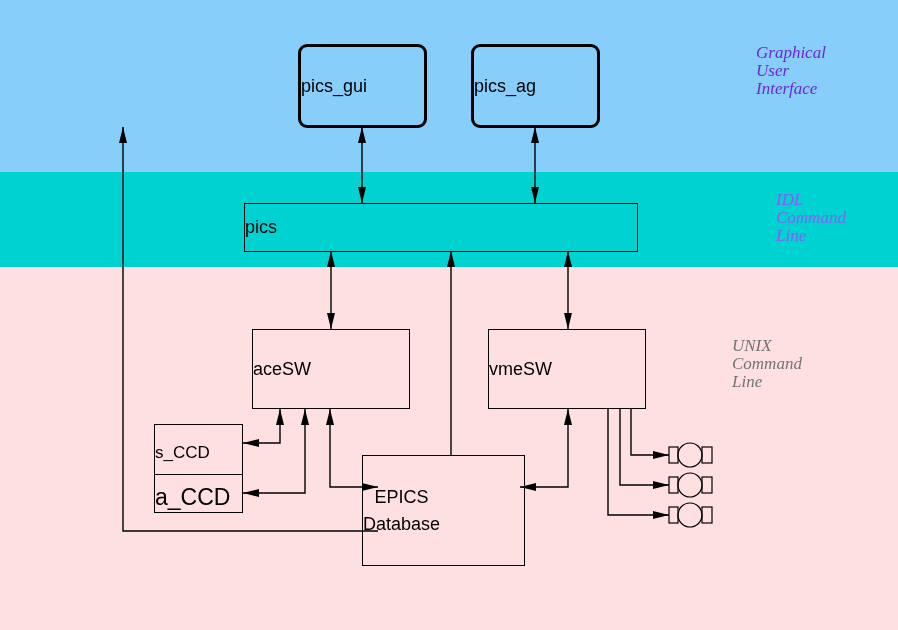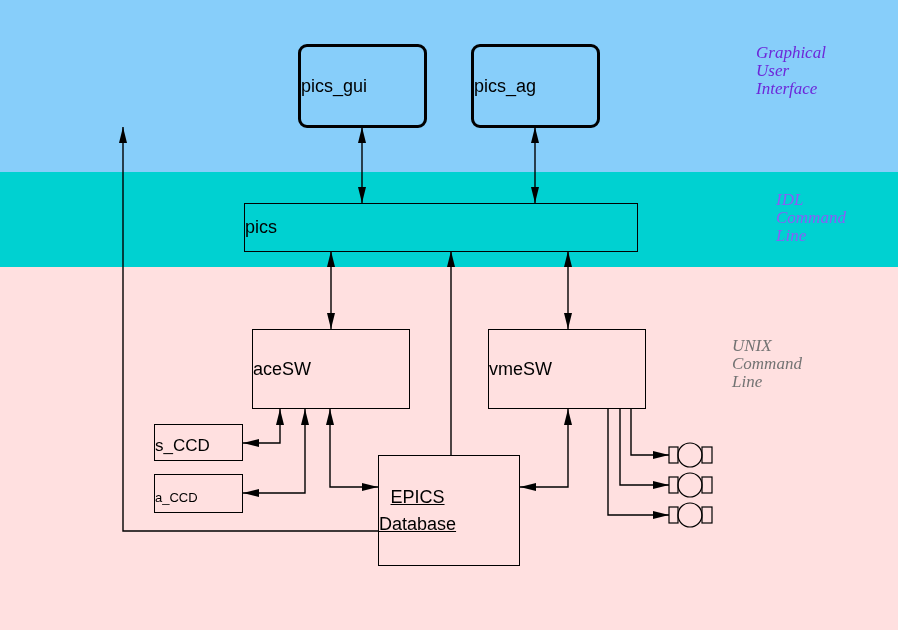--- a/index.html
+++ b/index.html
@@ -88,27 +88,27 @@
   <div class="box" style="left: 244px; top: 203px; width: 394px; height: 49px; background: rgb(0, 209, 209);">
     <span>pics</span>
   </div>
 
   <div class="box" style="left:252px; top:329px; width:158px; height:80px;">
     <span>aceSW</span>
   </div>
   <div class="box" style="left:488px; top:329px; width:158px; height:80px;">
     <span>vmeSW</span>
   </div>
-  <div class="box" style="left:154px; top:424px; width:89px; height:37px; font-size:17px; padding-top:8px;">
+  <div class="box" style="left:154px; top:424px; width:89px; height:51px; font-size:17px; padding-top:8px;">
     <span>s_CCD</span>
   </div>
-  <div class="box" style="left:154px; top:474px; width:89px; height:39px; font-size:13px; padding-top:8px;">
+  <div class="box" style="left:154px; top:474px; width:89px; height:39px; font-size:23px; padding-top:8px;">
     <span>a_CCD</span>
   </div>
-  <div class="box" style="left:378px; top:455px; width:142px; height:111px; line-height:27px;text-decoration:underline;">
+  <div class="box" style="left:362px; top:455px; width:163px; height:111px; line-height:27px;">
     <div>
       <div>EPICS</div>
       <div>Database</div>
     </div>
   </div>
 
   <div class="label" style="left: 756px; top: 44px; color: #6d28d9;">
     <span>Graphical</span>
     <span>User</span>
     <span>Interface</span>

